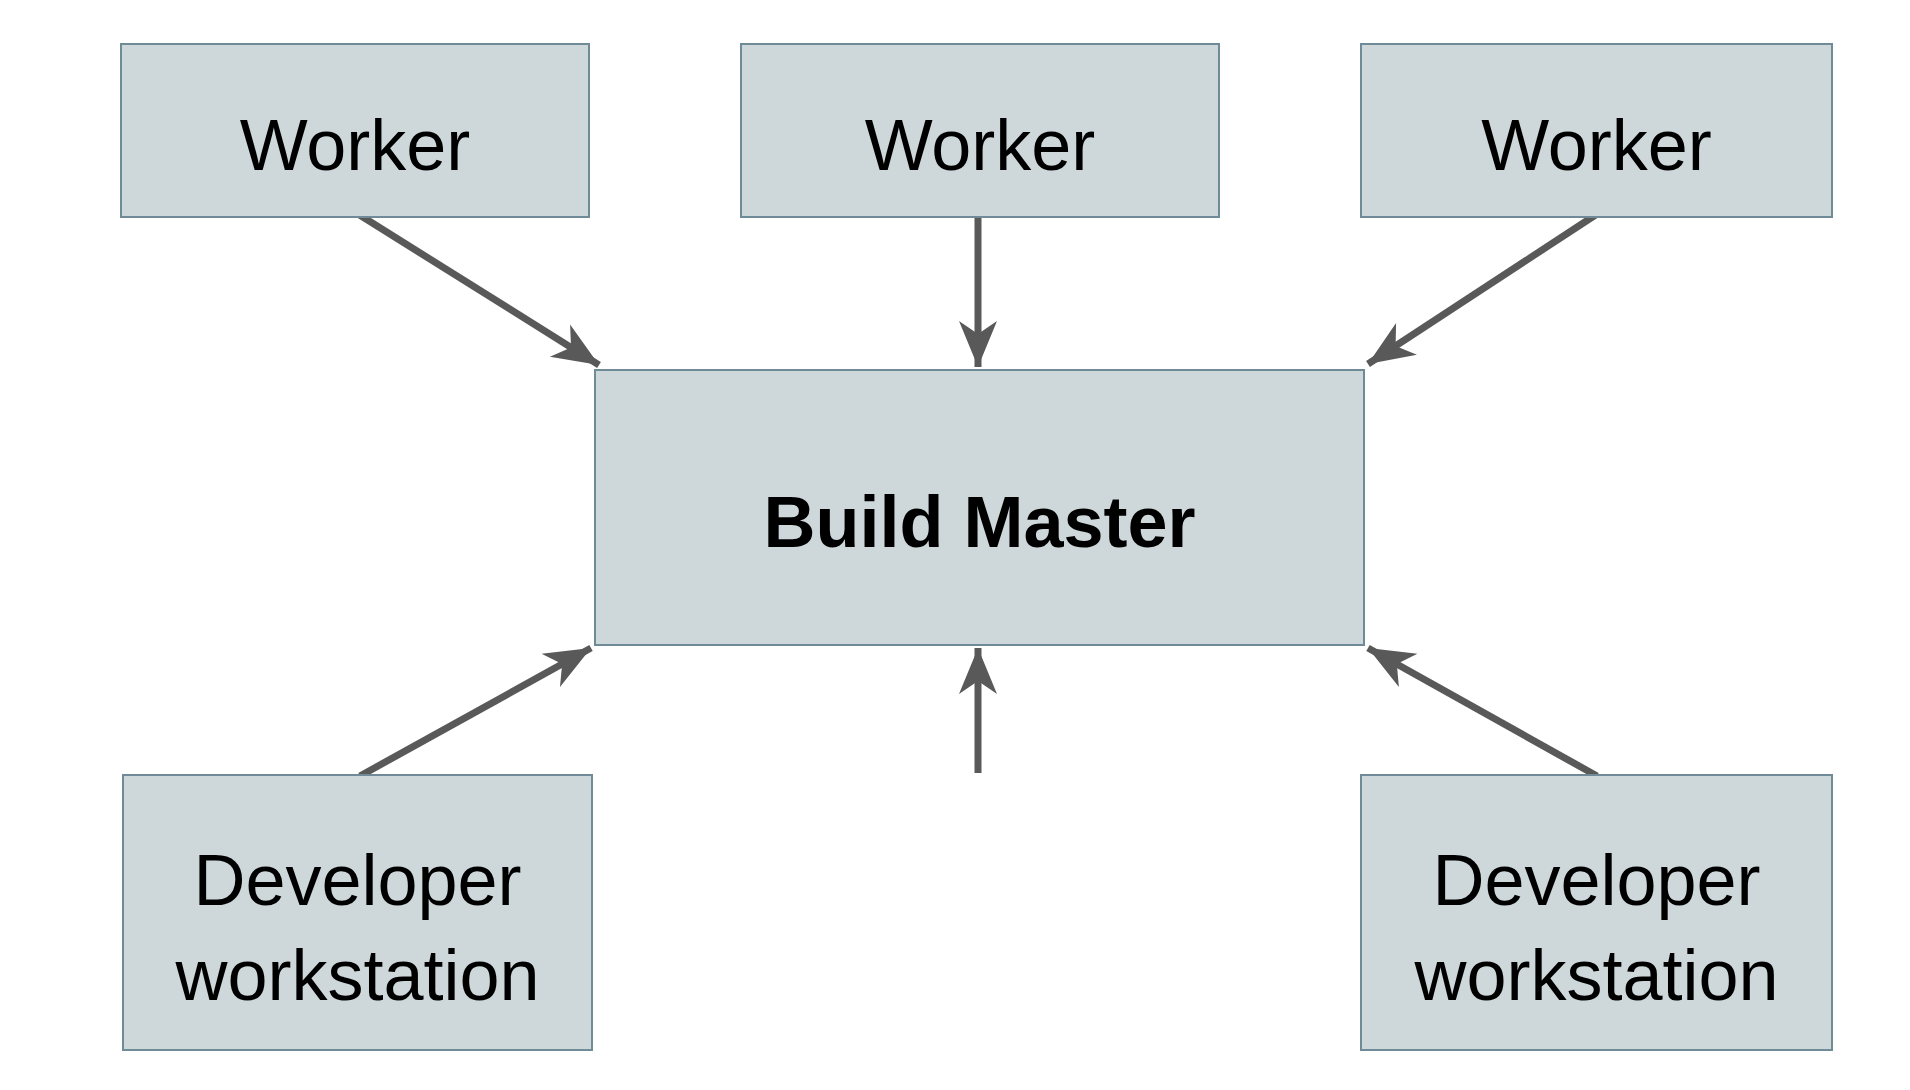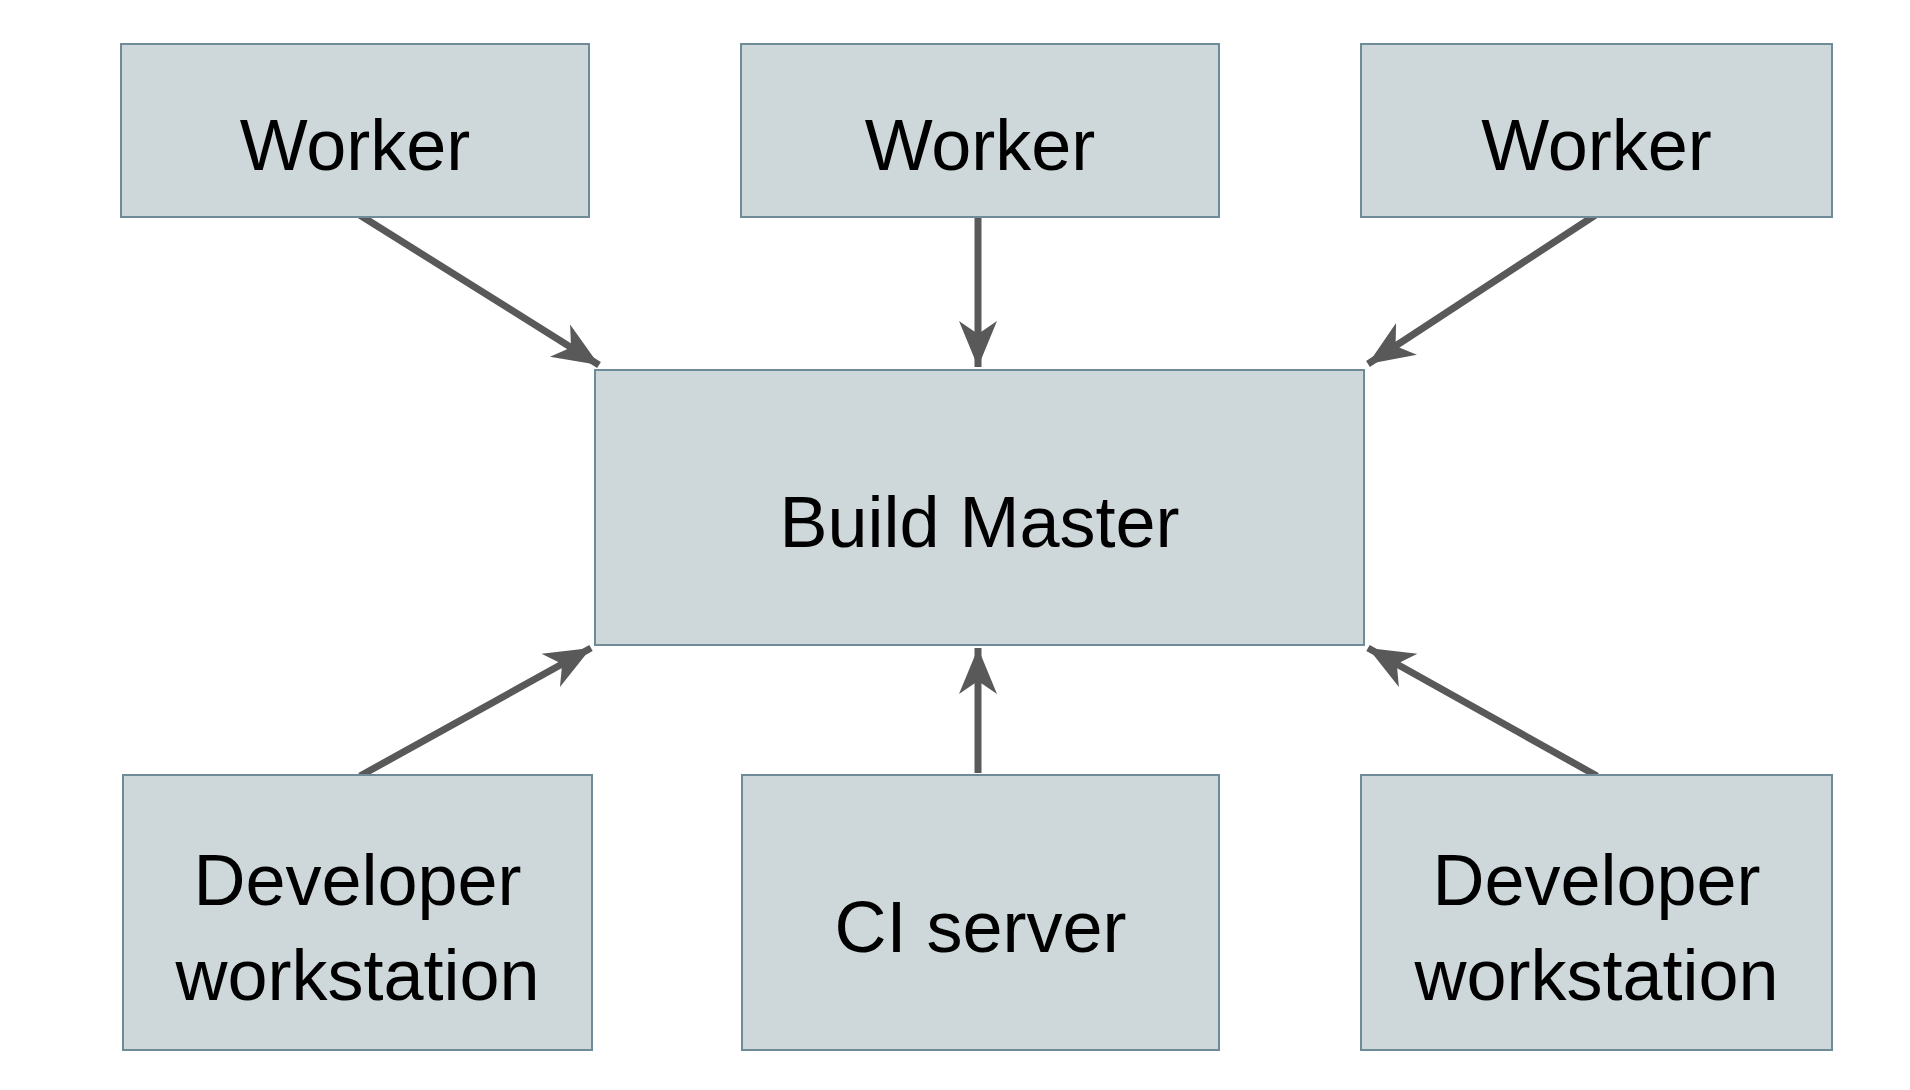--- a/index.html
+++ b/index.html
@@ -46,21 +46,21 @@
     line-height: 1.32;
   }
   .node-label {
     display: block;
     padding: 0 12px;
     margin-top: 31px;
   }
   #worker-1      { left: 120px;  top: 43px;  width: 470px; height: 175px; }
   #worker-2      { left: 740px;  top: 43px;  width: 480px; height: 175px; }
   #worker-3      { left: 1360px; top: 43px;  width: 473px; height: 175px; }
-  #build-master  { left: 594px;  top: 369px; width: 771px; height: 277px; }
+  #build-master  { left: 594px;  top: 369px; width: 771px; height: 277px; font-weight: bold; }
   #dev-left      { left: 122px;  top: 774px; width: 471px; height: 277px; }
   #ci-server     { left: 741px;  top: 774px; width: 479px; height: 277px; }
   #dev-right     { left: 1360px; top: 774px; width: 473px; height: 277px; }
 </style>
 </head>
 <body>
 
 <div class="canvas">
 
   <svg class="edges-layer" viewBox="0 0 1910 1090" xmlns="http://www.w3.org/2000/svg">
@@ -90,21 +90,18 @@
   </div>
 
   <div class="node" id="build-master">
     <span class="node-label">Build Master</span>
   </div>
 
   <div class="node" id="dev-left">
     <span class="node-label">Developer workstation</span>
   </div>
 
-  <div class="node" id="ci-server">
-    <span class="node-label">CI server</span>
-  </div>
 
   <div class="node" id="dev-right">
     <span class="node-label">Developer workstation</span>
   </div>
 
 </div>
 
 </body></html>

